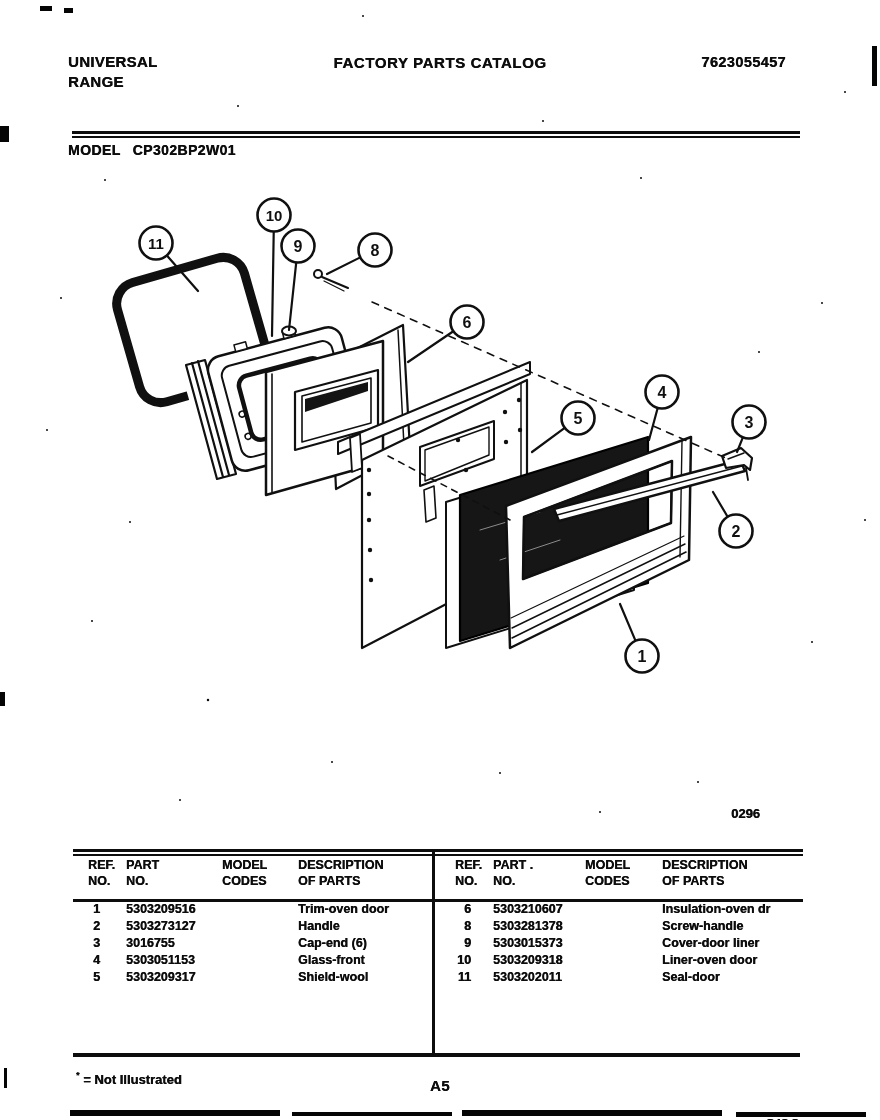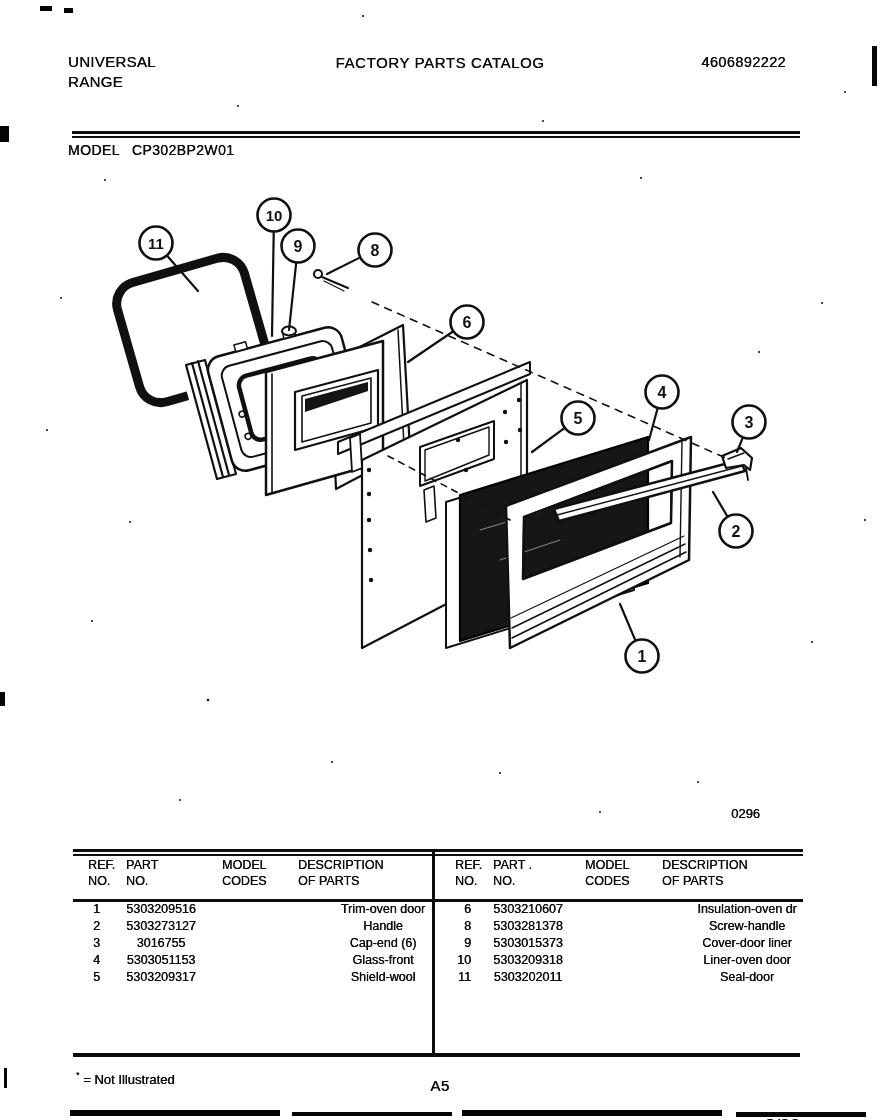--- a/index.html
+++ b/index.html
@@ -1,21 +1,21 @@
 <!DOCTYPE html>
 <html><head>
 <meta charset="utf-8">
 <style>
   html,body{margin:0;padding:0;}
   body{
     width:880px;height:1120px;position:relative;background:#ffffff;
     font-family:"Liberation Sans",sans-serif;color:#0d0d0d;overflow:hidden;
   }
   .abs{position:absolute;}
-  .b{font-weight:400;}
+  .b{font-weight:700;}
   .scan{text-shadow:0.35px 0 0 currentColor;}
   
   #brand{left:68px;top:52px;font-size:15px;line-height:20px;letter-spacing:.3px;}
   #doc-title{left:0;top:54px;width:880px;text-align:center;font-size:15px;letter-spacing:.6px;}
   #doc-number{left:660px;top:54px;width:126px;text-align:right;font-size:14.5px;letter-spacing:.4px;}
   .hrule{position:absolute;background:#0d0d0d;}
   #model-line{left:68px;top:142px;font-size:14px;letter-spacing:.4px;}
   #model-line .gap{display:inline-block;width:12px;}
   
   #diagram{left:0;top:0;width:880px;height:1120px;}
@@ -24,40 +24,40 @@
   
   .ptable{position:absolute;top:858px;font-size:12.5px;line-height:15px;}
   .ptable .hdr-row,.ptable .data-row{display:grid;white-space:nowrap;}
   #table-left .hdr-row,#table-left .data-row{grid-template-columns:12px 70px 50px 170px;column-gap:26px;}
   #table-right .hdr-row,#table-right .data-row{grid-template-columns:16px 70px 55px 170px;column-gap:22px;}
   .ptable .hdr-cell{overflow:visible;}
   .ptable .hdr-cell div{height:16px;}
   .ptable .rows{margin-top:12px;}
   .ptable .data-row{height:17px;}
   .ptable .c-ref{text-align:right;}
-  .ptable .c-part,.ptable .c-codes,.ptable .c-desc{text-align:center;}
+  .ptable .c-part,.ptable .c-codes,.ptable .c-desc{text-align:left;}
   #table-left{left:88px;}
   #table-right{left:455px;}
   #col-divider{left:432px;top:849px;width:2.5px;height:206px;background:#0d0d0d;}
   
   #foot-note{left:76px;top:1070px;font-size:13px;}
   #foot-note sup{font-size:9px;vertical-align:6px;}
   #foot-page{left:380px;top:1071px;width:120px;text-align:center;font-size:15px;letter-spacing:.5px;margin-top:6px;}
   #foot-date{left:690px;top:1070px;width:110px;text-align:right;font-size:18px;margin-top:46px;}
   .edge{position:absolute;background:#050505;}
 </style>
 </head>
 <body>
 
 <div class="abs b scan" id="brand">
   <div>UNIVERSAL</div>
   <div>RANGE</div>
 </div>
 <div class="abs b scan" id="doc-title">FACTORY PARTS CATALOG</div>
-<div class="abs b scan" id="doc-number">4606892222</div>
+<div class="abs b scan" id="doc-number">7623055457</div>
 
 <div class="hrule" style="left:72px;top:131px;width:728px;height:3px;"></div>
 <div class="hrule" style="left:72px;top:136px;width:728px;height:1.5px;"></div>
 
 <div class="abs b scan" id="model-line">
   <span>MODEL</span><span class="gap"></span><span>CP302BP2W01</span>
 </div>
 
 <svg id="diagram" class="abs" viewBox="0 0 880 1120">
   <g fill="none" stroke="#101010" stroke-width="2.2" stroke-linejoin="round" stroke-linecap="round">

